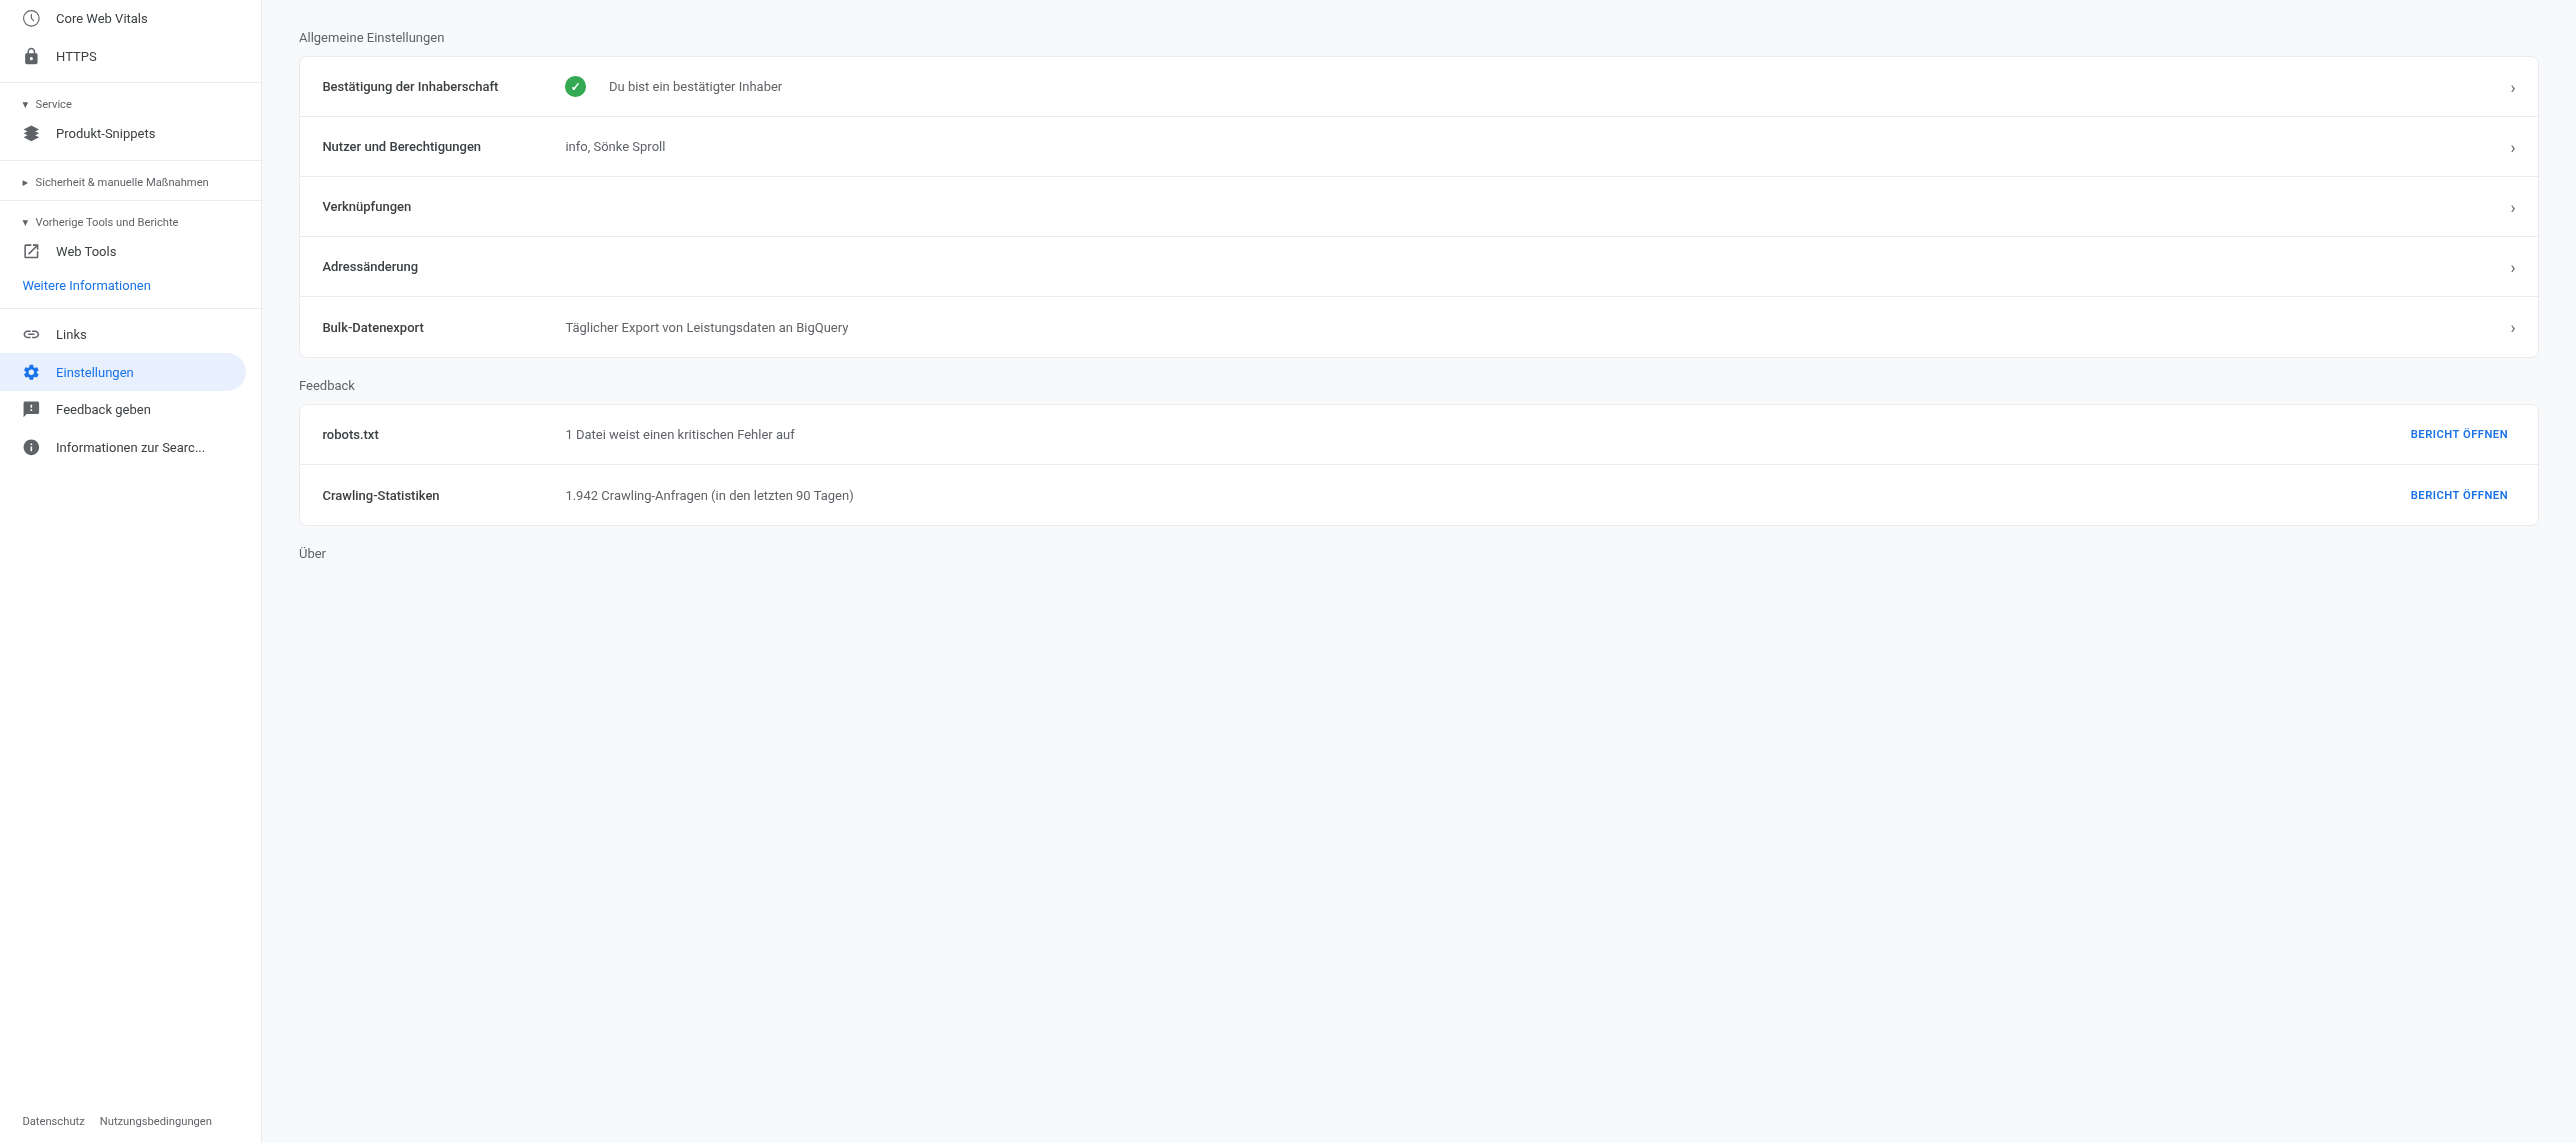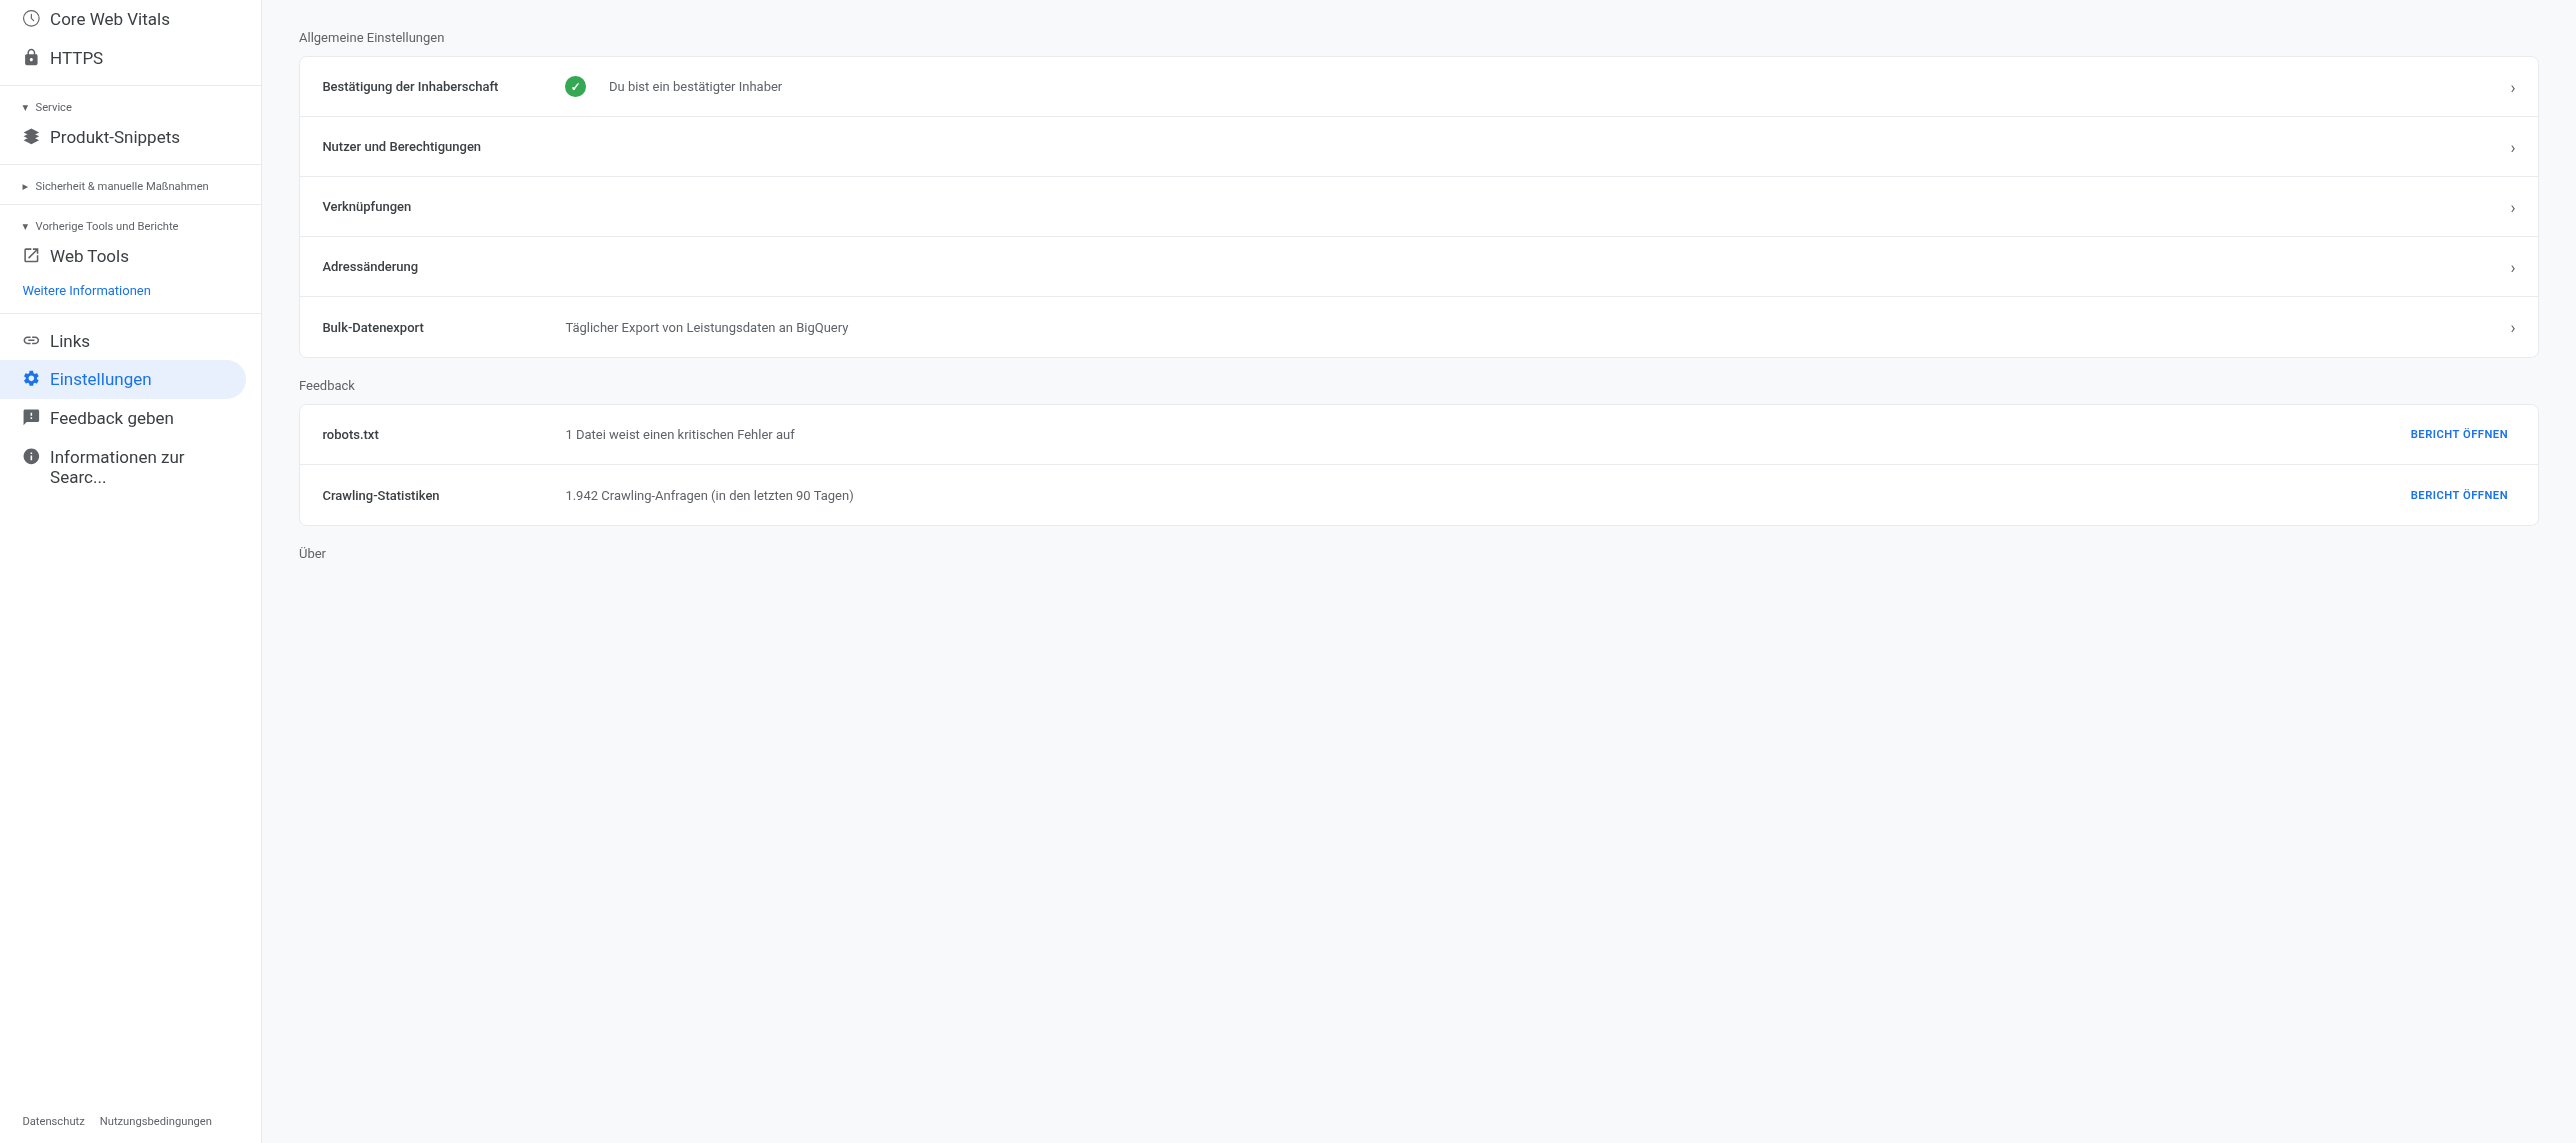--- a/index.html
+++ b/index.html
@@ -20,25 +20,26 @@
       height: 100vh;
       display: flex;
       flex-direction: column;
       border-right: 0.9px solid #e8eaed;
       overflow-y: auto;
       padding-bottom: 15px;
     }
 
     .sidebar-item {
       display: flex;
+      align-items: center;
       padding: 9.4px 22.4px;
       cursor: pointer;
       color: #3c4043;
-      font-size: 17px;
-      gap: 9px;
+      font-size: 13px;
+      gap: 15px;
       border-radius: 0 22.4px 22.4px 0;
       margin-right: 15px;
       min-height: 37px;
     }
     .sidebar-item.active {
       background: #e8f0fe;
       color: #1a73e8;
     }
     .sidebar-item .icon {
       width: 18.7px;
@@ -303,20 +304,23 @@
       <div class="card-row-label">Bestätigung der Inhaberschaft</div>
       <div class="card-row-content">
         <div class="green-check"></div>
         <span>Du bist ein bestätigter Inhaber</span>
       </div>
       <span class="card-row-chevron">›</span>
     </div>
 
     <div class="card-row">
       <div class="card-row-label">Nutzer und Berechtigungen</div>
+      <div class="card-row-content">
+        <span>info, Sönke Sproll</span>
+      </div>
       <span class="card-row-chevron">›</span>
     </div>
 
     <div class="card-row">
       <div class="card-row-label">Verknüpfungen</div>
       <span class="card-row-chevron">›</span>
     </div>
 
     <div class="card-row">
       <div class="card-row-label">Adressänderung</div>

